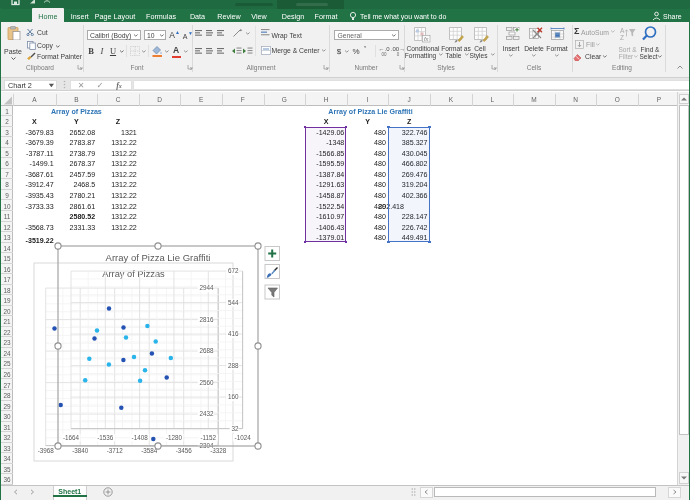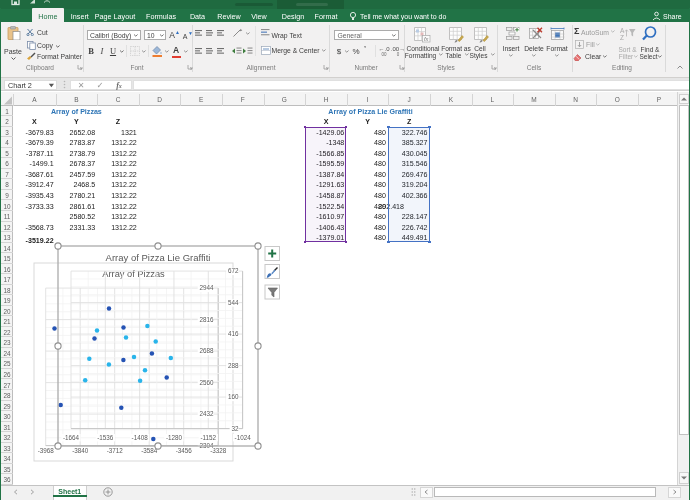--- a/index.html
+++ b/index.html
@@ -482,41 +482,41 @@
 <div class="t" style="left:53.6px;top:185.47499999999997px;font-size:7.1px;color:#1a1a1a;font-weight:normal;transform:translate(-100%,-50%);">-3912.47</div>
 <div class="t" style="left:95.2px;top:185.47499999999997px;font-size:7.1px;color:#1a1a1a;font-weight:normal;transform:translate(-100%,-50%);">2468.5</div>
 <div class="t" style="left:136.8px;top:185.47499999999997px;font-size:7.1px;color:#1a1a1a;font-weight:normal;transform:translate(-100%,-50%);">1312.22</div>
 <div class="t" style="left:53.6px;top:196.005px;font-size:7.1px;color:#1a1a1a;font-weight:normal;transform:translate(-100%,-50%);">-3935.43</div>
 <div class="t" style="left:95.2px;top:196.005px;font-size:7.1px;color:#1a1a1a;font-weight:normal;transform:translate(-100%,-50%);">2780.21</div>
 <div class="t" style="left:136.8px;top:196.005px;font-size:7.1px;color:#1a1a1a;font-weight:normal;transform:translate(-100%,-50%);">1312.22</div>
 <div class="t" style="left:53.6px;top:206.53499999999997px;font-size:7.1px;color:#1a1a1a;font-weight:normal;transform:translate(-100%,-50%);">-3733.33</div>
 <div class="t" style="left:95.2px;top:206.53499999999997px;font-size:7.1px;color:#1a1a1a;font-weight:normal;transform:translate(-100%,-50%);">2861.61</div>
 <div class="t" style="left:136.8px;top:206.53499999999997px;font-size:7.1px;color:#1a1a1a;font-weight:normal;transform:translate(-100%,-50%);">1312.22</div>
 <div class="t" style="left:53.6px;top:217.065px;font-size:7.1px;color:#1a1a1a;font-weight:bold;transform:translate(-100%,-50%);margin-top:24px;">-3519.22</div>
-<div class="t" style="left:95.2px;top:217.065px;font-size:7.1px;color:#1a1a1a;font-weight:normal;transform:translate(-100%,-50%);">2580.52</div>
+<div class="t" style="left:95.2px;top:217.065px;font-size:7.1px;color:#1a1a1a;font-weight:bold;transform:translate(-100%,-50%);">2580.52</div>
 <div class="t" style="left:136.8px;top:217.065px;font-size:7.1px;color:#1a1a1a;font-weight:normal;transform:translate(-100%,-50%);">1312.22</div>
 <div class="t" style="left:53.6px;top:227.59499999999997px;font-size:7.1px;color:#1a1a1a;font-weight:normal;transform:translate(-100%,-50%);">-3568.73</div>
 <div class="t" style="left:95.2px;top:227.59499999999997px;font-size:7.1px;color:#1a1a1a;font-weight:normal;transform:translate(-100%,-50%);text-align:center;">2331.33</div>
 <div class="t" style="left:136.8px;top:227.59499999999997px;font-size:7.1px;color:#1a1a1a;font-weight:normal;transform:translate(-100%,-50%);">1312.22</div>
 <div class="t" style="left:370.5px;top:111.765px;font-size:7.1px;color:#2e75b6;font-weight:bold;transform:translate(-50%,-50%);">Array of Pizza Lie Graffiti</div>
 <div class="t" style="left:326.0px;top:122.295px;font-size:7.1px;color:#1a1a1a;font-weight:bold;transform:translate(-50%,-50%);">X</div>
 <div class="t" style="left:367.6px;top:122.295px;font-size:7.1px;color:#1a1a1a;font-weight:bold;transform:translate(-50%,-50%);">Y</div>
 <div class="t" style="left:409.20000000000005px;top:122.295px;font-size:7.1px;color:#1a1a1a;font-weight:bold;transform:translate(-50%,-50%);">Z</div>
 <div class="t" style="left:344.3px;top:132.825px;font-size:7.1px;color:#1a1a1a;font-weight:normal;transform:translate(-100%,-50%);">-1429.06</div>
 <div class="t" style="left:385.90000000000003px;top:132.825px;font-size:7.1px;color:#1a1a1a;font-weight:normal;transform:translate(-100%,-50%);">480</div>
 <div class="t" style="left:427.50000000000006px;top:132.825px;font-size:7.1px;color:#1a1a1a;font-weight:normal;transform:translate(-100%,-50%);">322.746</div>
 <div class="t" style="left:344.3px;top:143.355px;font-size:7.1px;color:#1a1a1a;font-weight:normal;transform:translate(-100%,-50%);">-1348</div>
 <div class="t" style="left:385.90000000000003px;top:143.355px;font-size:7.1px;color:#1a1a1a;font-weight:normal;transform:translate(-100%,-50%);">480</div>
 <div class="t" style="left:427.50000000000006px;top:143.355px;font-size:7.1px;color:#1a1a1a;font-weight:normal;transform:translate(-100%,-50%);">385.327</div>
 <div class="t" style="left:344.3px;top:153.885px;font-size:7.1px;color:#1a1a1a;font-weight:normal;transform:translate(-100%,-50%);">-1566.85</div>
 <div class="t" style="left:385.90000000000003px;top:153.885px;font-size:7.1px;color:#1a1a1a;font-weight:normal;transform:translate(-100%,-50%);">480</div>
 <div class="t" style="left:427.50000000000006px;top:153.885px;font-size:7.1px;color:#1a1a1a;font-weight:normal;transform:translate(-100%,-50%);">430.045</div>
 <div class="t" style="left:344.3px;top:164.415px;font-size:7.1px;color:#1a1a1a;font-weight:normal;transform:translate(-100%,-50%);">-1595.59</div>
 <div class="t" style="left:385.90000000000003px;top:164.415px;font-size:7.1px;color:#1a1a1a;font-weight:normal;transform:translate(-100%,-50%);">480</div>
-<div class="t" style="left:427.50000000000006px;top:164.415px;font-size:7.1px;color:#1a1a1a;font-weight:normal;transform:translate(-100%,-50%);">315.546</div>
+<div class="t" style="left:427.50000000000006px;top:164.415px;font-size:7.1px;color:#1a1a1a;font-weight:normal;transform:translate(-100%,-50%);">466.802</div>
 <div class="t" style="left:344.3px;top:174.945px;font-size:7.1px;color:#1a1a1a;font-weight:normal;transform:translate(-100%,-50%);">-1387.84</div>
 <div class="t" style="left:385.90000000000003px;top:174.945px;font-size:7.1px;color:#1a1a1a;font-weight:normal;transform:translate(-100%,-50%);">480</div>
 <div class="t" style="left:427.50000000000006px;top:174.945px;font-size:7.1px;color:#1a1a1a;font-weight:normal;transform:translate(-100%,-50%);text-align:center;">269.476</div>
 <div class="t" style="left:344.3px;top:185.47499999999997px;font-size:7.1px;color:#1a1a1a;font-weight:normal;transform:translate(-100%,-50%);">-1291.63</div>
 <div class="t" style="left:385.90000000000003px;top:185.47499999999997px;font-size:7.1px;color:#1a1a1a;font-weight:normal;transform:translate(-100%,-50%);">480</div>
 <div class="t" style="left:427.50000000000006px;top:185.47499999999997px;font-size:7.1px;color:#1a1a1a;font-weight:normal;transform:translate(-100%,-50%);">319.204</div>
 <div class="t" style="left:344.3px;top:196.005px;font-size:7.1px;color:#1a1a1a;font-weight:normal;transform:translate(-100%,-50%);">-1458.87</div>
 <div class="t" style="left:385.90000000000003px;top:196.005px;font-size:7.1px;color:#1a1a1a;font-weight:normal;transform:translate(-100%,-50%);">480</div>
 <div class="t" style="left:427.50000000000006px;top:196.005px;font-size:7.1px;color:#1a1a1a;font-weight:normal;transform:translate(-100%,-50%);">402.366</div>
 <div class="t" style="left:344.3px;top:206.53499999999997px;font-size:7.1px;color:#1a1a1a;font-weight:normal;transform:translate(-100%,-50%);">-1522.54</div>

